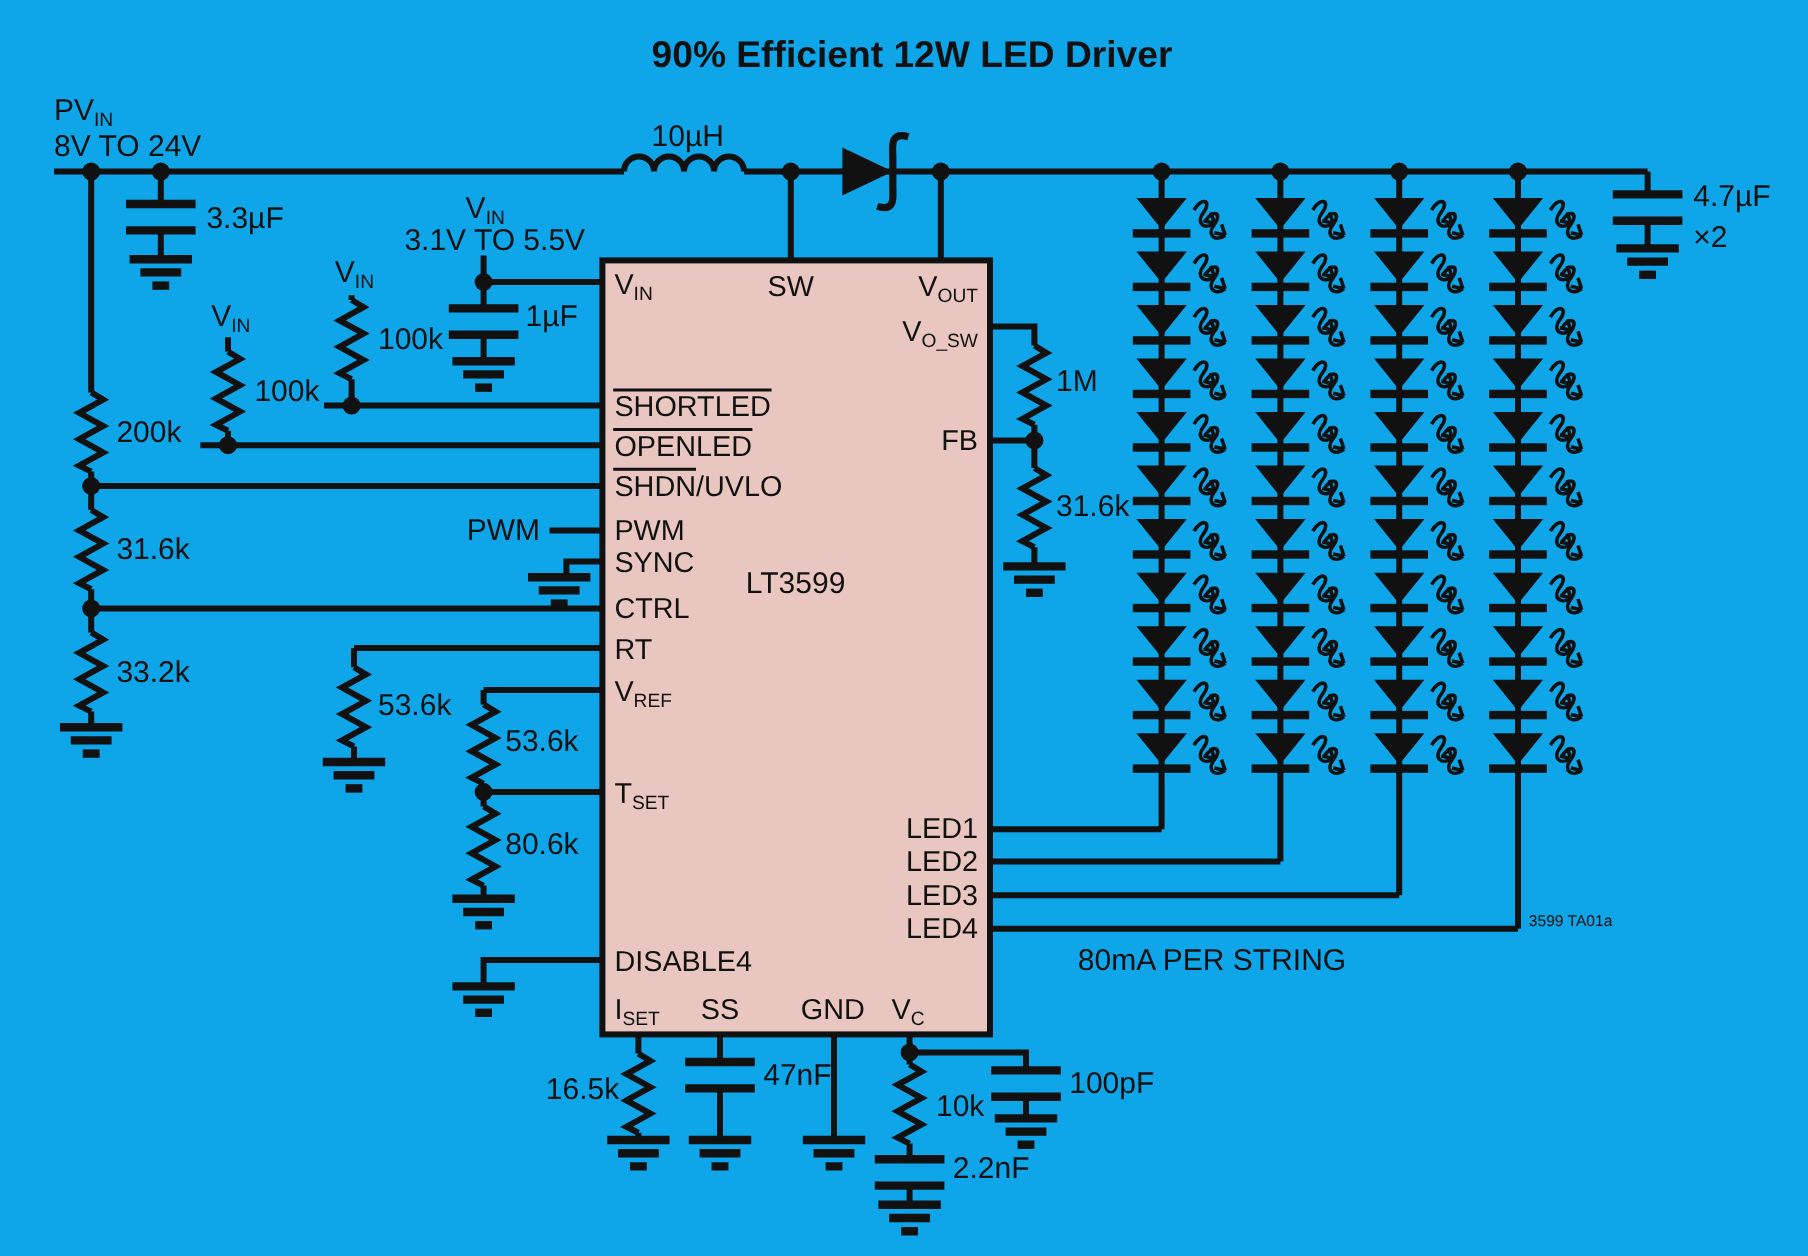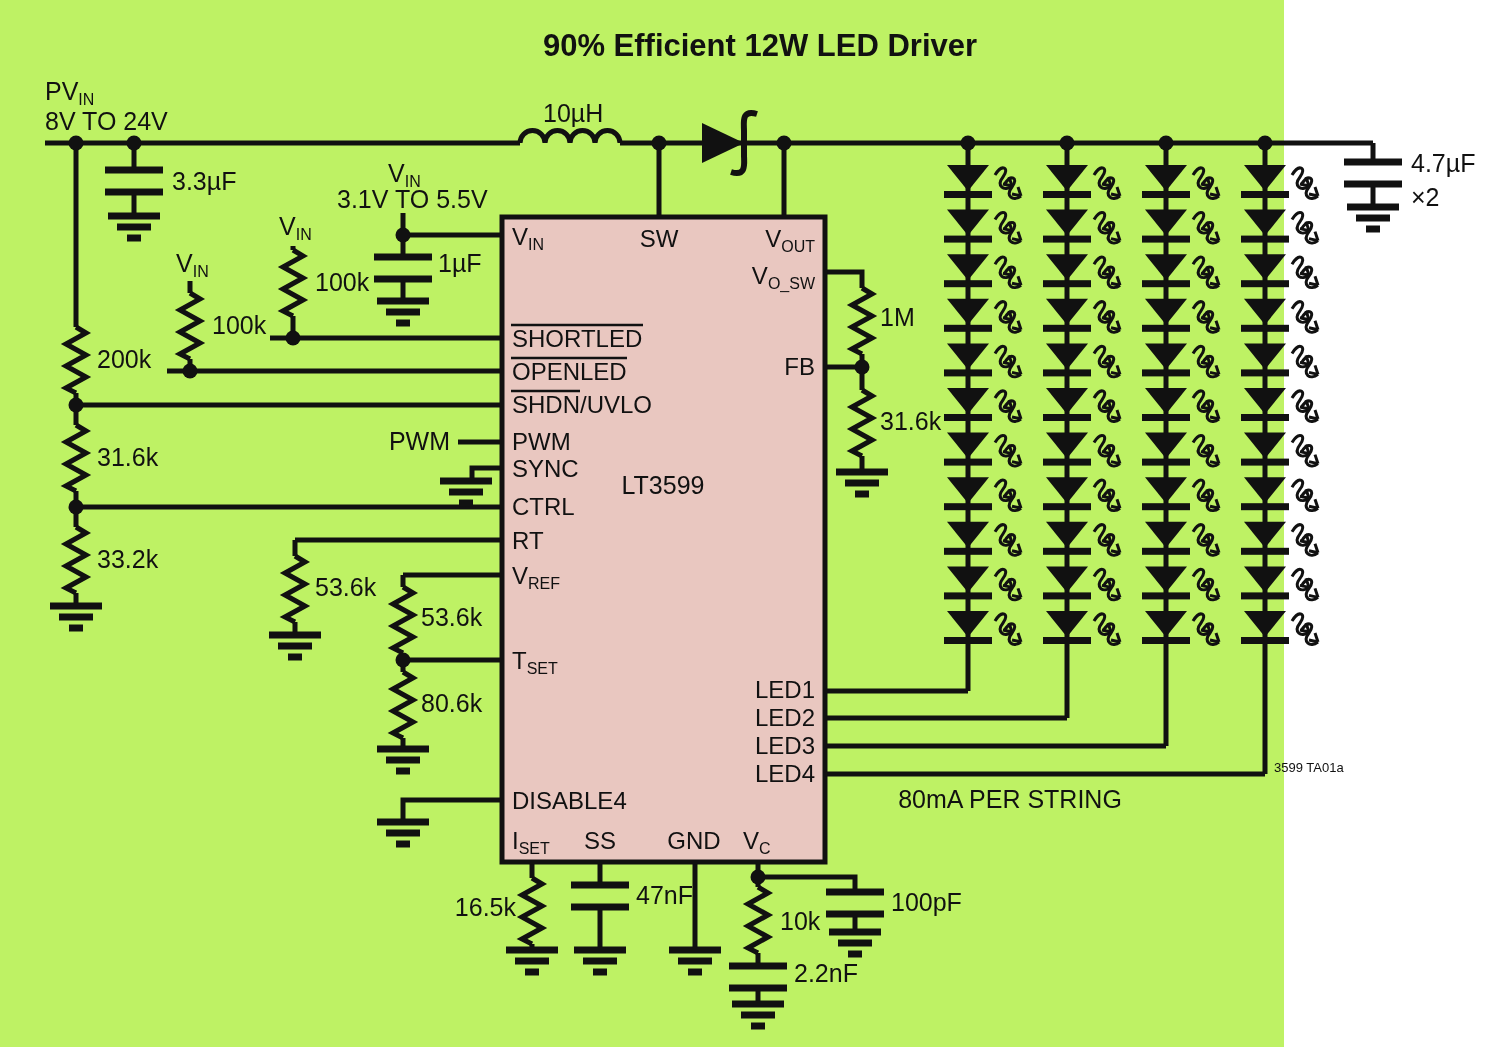--- a/index.html
+++ b/index.html
@@ -1,16 +1,16 @@
 <!DOCTYPE html>
 <html><head>
 <meta charset="utf-8">
 <style>
   html,body{margin:0;padding:0;background:#fff;}
-  #stage{width:1284px;height:1047px;position:relative;background:#bef264;}
+  #stage{width:1507px;height:1047px;position:relative;background:#0ea5e9;}
   svg{display:block;}
   text{font-family:"Liberation Sans","DejaVu Sans",sans-serif;fill:#111;}
   .title{font-size:31px;font-weight:bold;}
   .t25{font-size:25px;}
   .t24{font-size:24px;}
   .sub{font-size:16px;}
   .t13{font-size:13px;}
   .wire{stroke:#111;stroke-width:5;fill:none;}
   .sym{stroke:#111;stroke-width:5;fill:none;}
   .sym7{stroke:#111;stroke-width:7;fill:none;}

